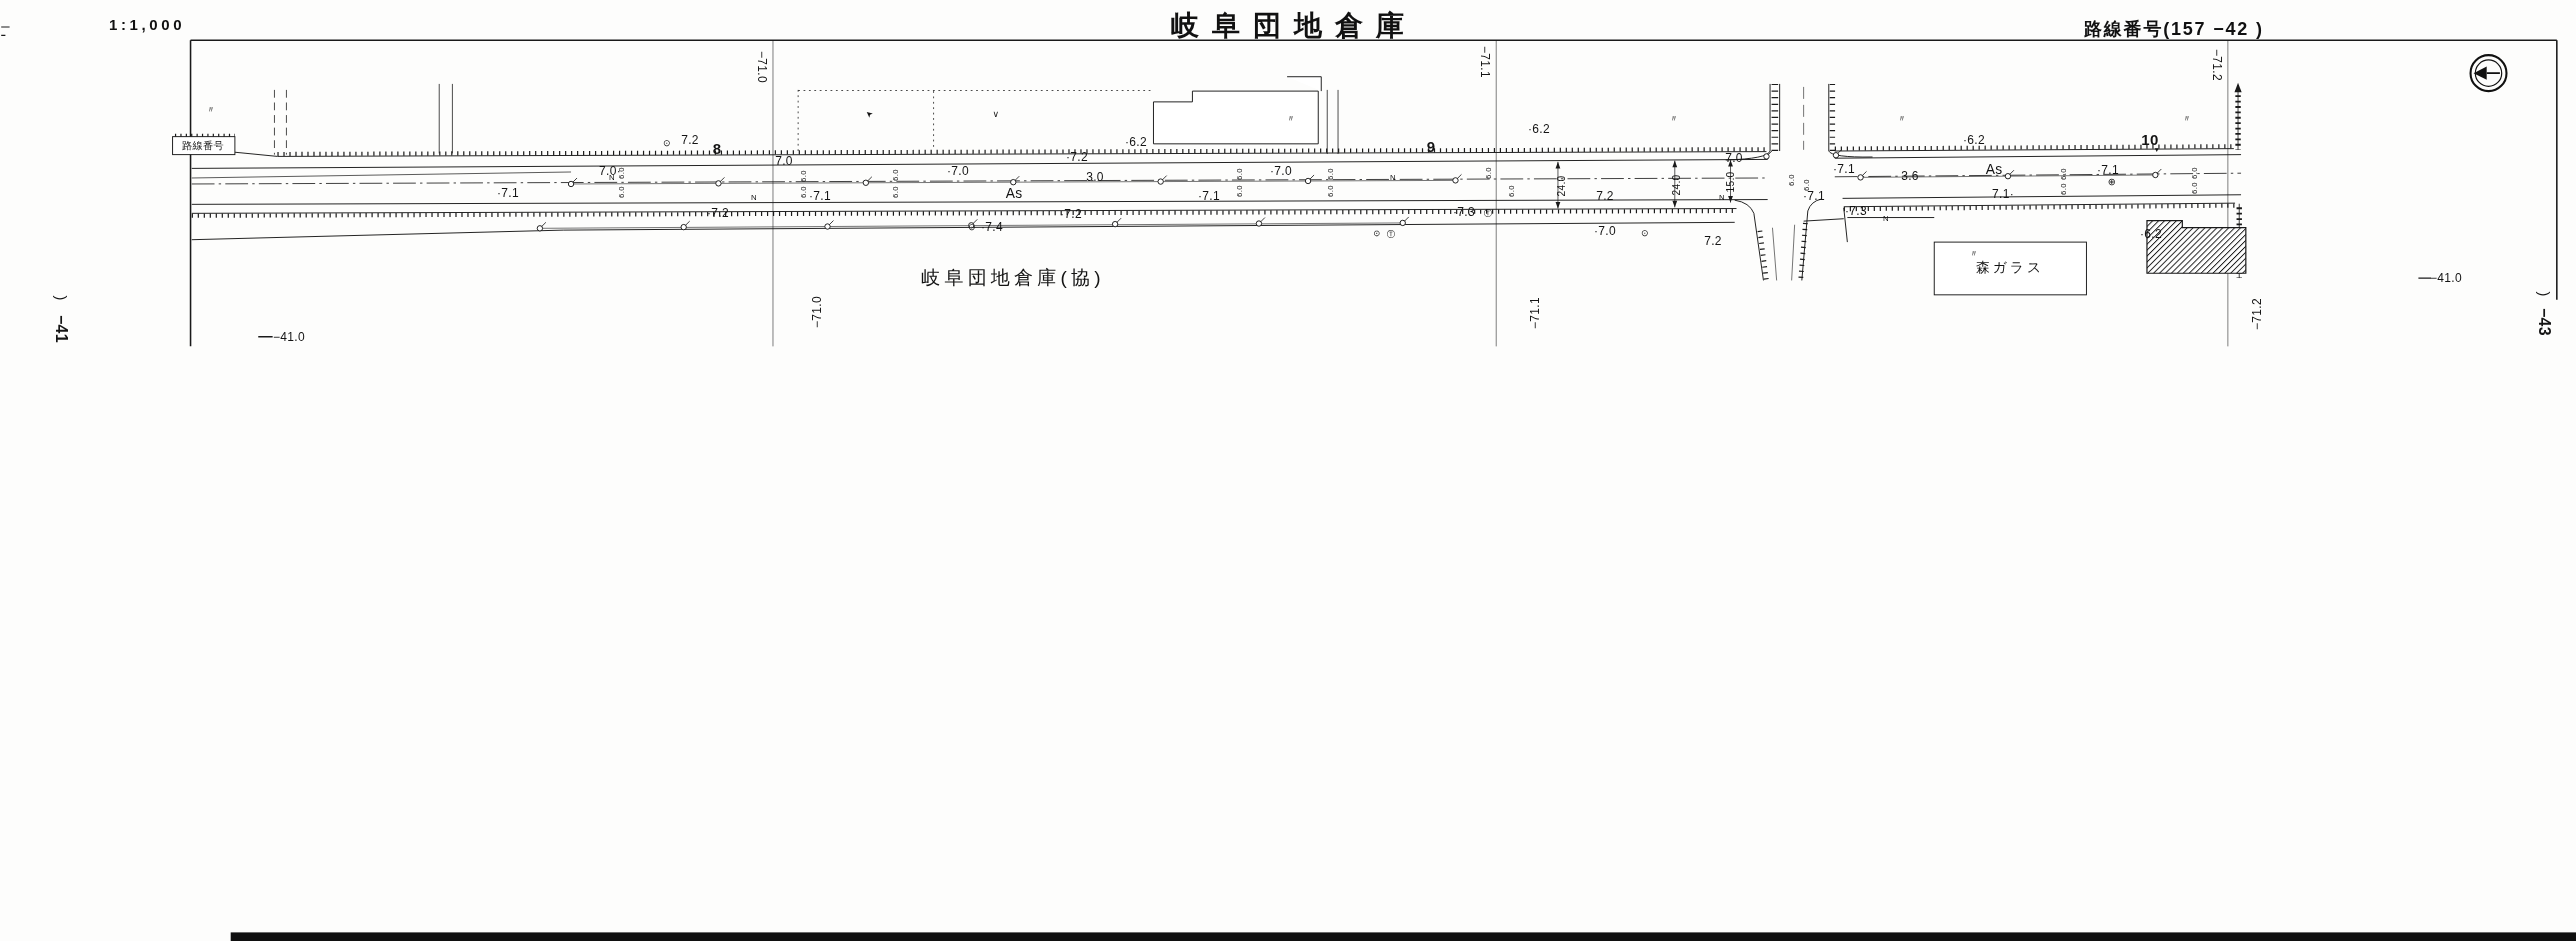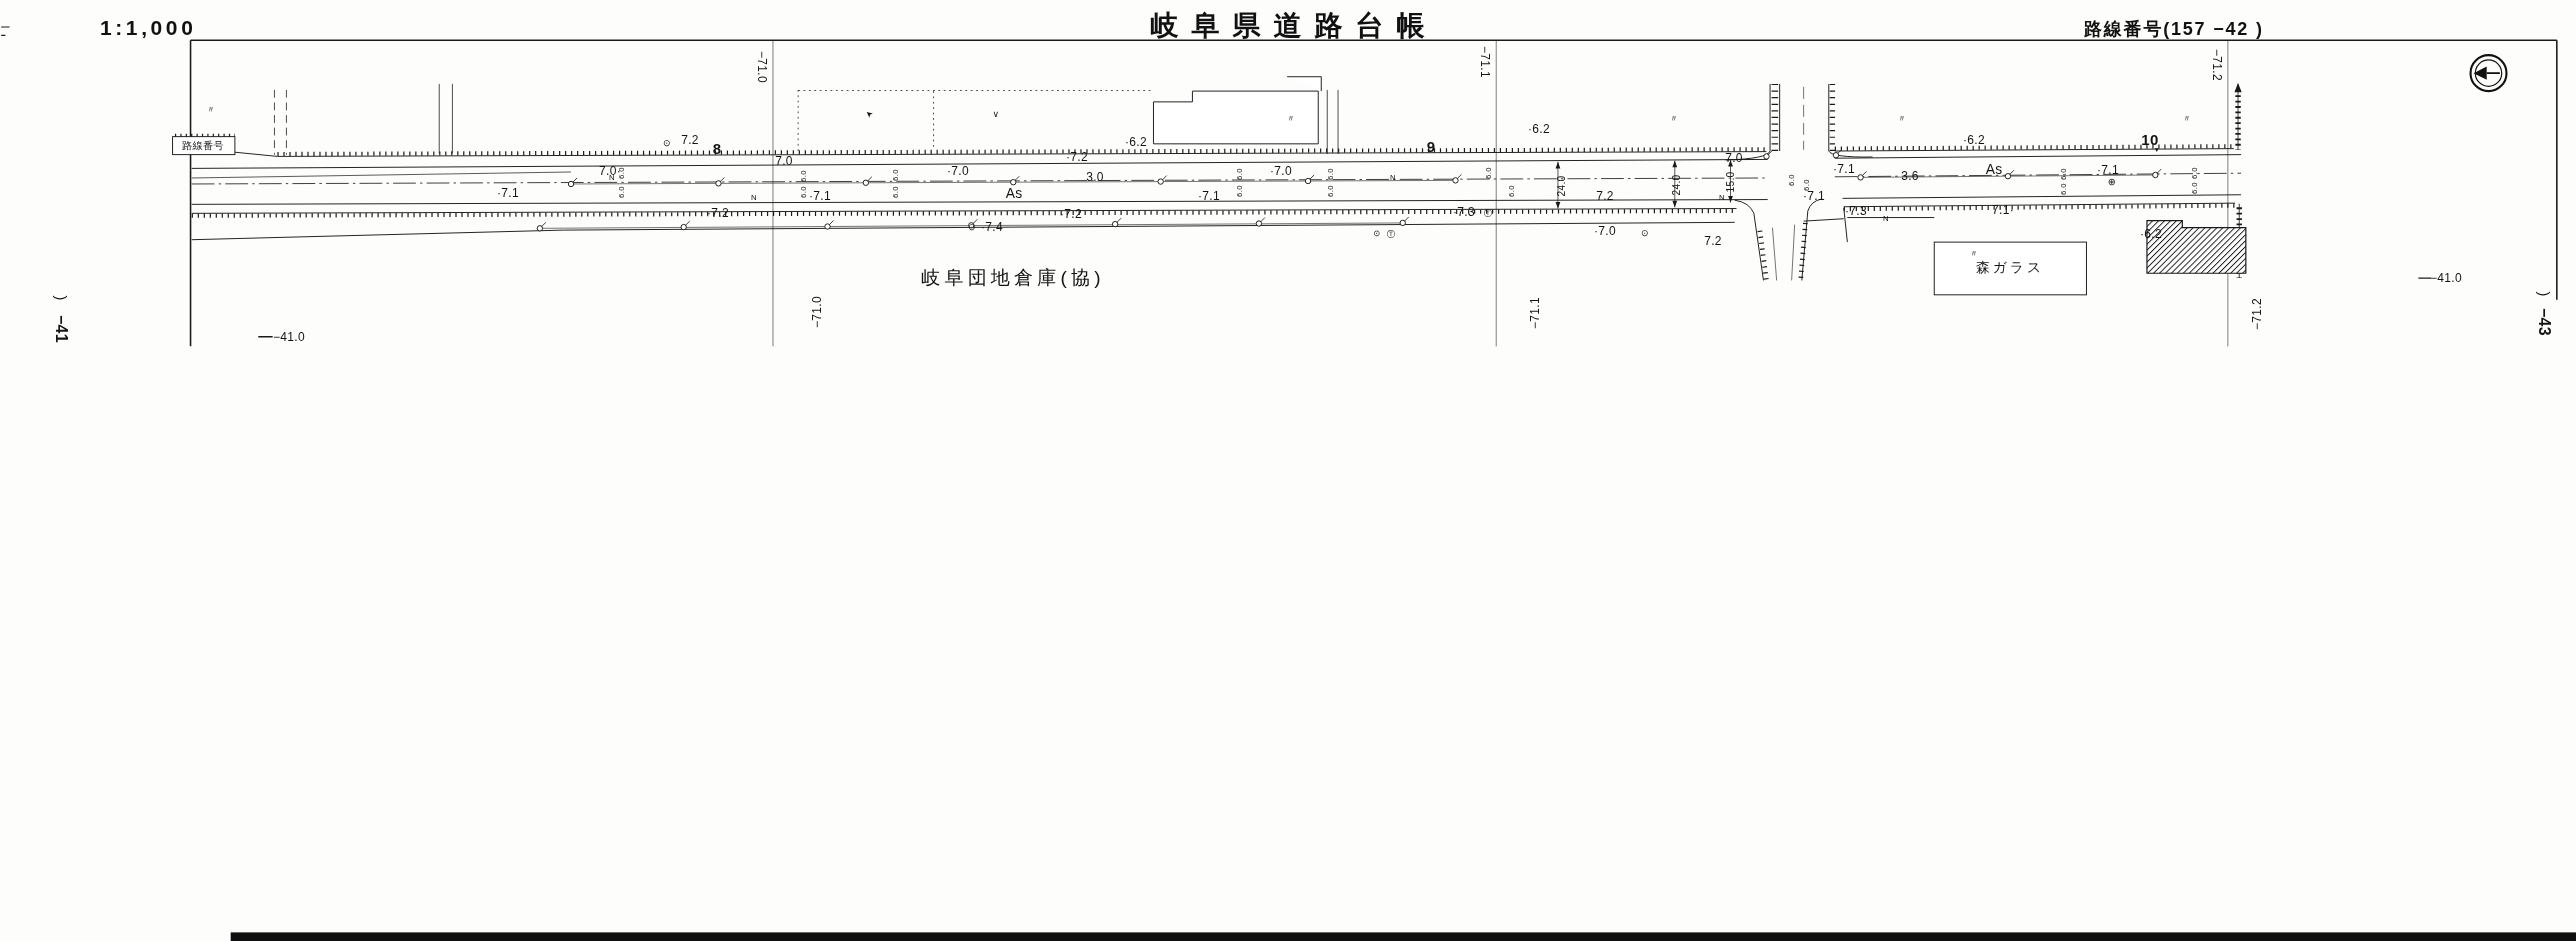--- a/index.html
+++ b/index.html
@@ -2,37 +2,37 @@
 <html style="font-size:9.6px"><head>
 <meta charset="utf-8">
 <style>
   html,body{margin:0;padding:0;}
   body{
     width:2576px;height:942px;position:relative;overflow:hidden;
     background:#fdfdfc;color:#111;
     font-family:"Liberation Sans", sans-serif;
   }
   .sheet{position:absolute;inset:0;}
-  .hdr-scale{position:absolute;left:100px;top:15.6px;font-size:21px;font-weight:600;letter-spacing:3.6px;white-space:nowrap;}
+  .hdr-scale{position:absolute;left:109px;top:15.6px;font-size:15px;font-weight:600;letter-spacing:3.6px;white-space:nowrap;}
   .hdr-title{position:absolute;left:1294px;top:7.2px;transform:translateX(-50%);font-size:28px;font-weight:700;letter-spacing:13px;white-space:nowrap;}
   .hdr-route{position:absolute;left:2084px;top:17px;font-size:18px;font-weight:600;letter-spacing:1.8px;white-space:nowrap;}
   svg.draw{position:absolute;left:0;top:0;}
   .labels{position:absolute;inset:0;pointer-events:none;}
   .lbl{
     position:absolute;font-size:12px;line-height:1;white-space:pre;
     color:#141414;letter-spacing:0.3px;transform:translate(-50%,-50%);
   }
 </style>
 </head>
 <body>
 
 <div class="sheet">
 
   <div class="hdr-scale">1:1,000</div>
-  <div class="hdr-title">岐阜県道路台帳</div>
+  <div class="hdr-title">岐阜団地倉庫</div>
   <div class="hdr-route">路線番号(157 −42 )</div>
 
   <svg class="draw" width="2576" height="942" viewBox="0 0 4299 1572" xmlns="http://www.w3.org/2000/svg">
     <defs>
       <pattern id="bhatch" width="7" height="7" patternUnits="userSpaceOnUse" patternTransform="rotate(45)">
         <rect width="7" height="7" fill="#fff"></rect>
         <line x1="0" y1="0" x2="0" y2="7" stroke="#1a1a1a" stroke-width="3.2"></line>
       </pattern>
       <g id="pole">
         <circle r="4.5" fill="#fff" stroke="#1a1a1a" stroke-width="1.6"></circle>
@@ -190,21 +190,21 @@
       <span class="lbl" style="left: 1910px; top: 176px; transform: translate(-50%, -50%);">3.6</span>
       <span class="lbl" style="left: 1994px; top: 170px; transform: translate(-50%, -50%); font-size: 13.8px;">As</span>
       <span class="lbl" style="left: 2108px; top: 170px; transform: translate(-50%, -50%);">·7.1</span>
       <span class="lbl" style="left: 2112px; top: 182px; transform: translate(-50%, -50%); font-size: 9.6px;">⊕</span>
       <span class="lbl" style="left: 508px; top: 193px; transform: translate(-50%, -50%);">·7.1</span>
       <span class="lbl" style="left: 820px; top: 196px; transform: translate(-50%, -50%);">·7.1</span>
       <span class="lbl" style="left: 1014px; top: 194px; transform: translate(-50%, -50%); font-size: 13.8px;">As</span>
       <span class="lbl" style="left: 1209px; top: 196px; transform: translate(-50%, -50%);">·7.1</span>
       <span class="lbl" style="left: 1605px; top: 196px; transform: translate(-50%, -50%);">7.2</span>
       <span class="lbl" style="left: 1814px; top: 196px; transform: translate(-50%, -50%);">·7.1</span>
-      <span class="lbl" style="left: 2003px; top: 210px; transform: translate(-50%, -50%);">7.1·</span>
+      <span class="lbl" style="left: 2003px; top: 194px; transform: translate(-50%, -50%);">7.1·</span>
       <span class="lbl" style="left: 718px; top: 213px; transform: translate(-50%, -50%);">·7.2</span>
       <span class="lbl" style="left: 1071px; top: 214px; transform: translate(-50%, -50%);">·7.2</span>
       <span class="lbl" style="left: 1464px; top: 212px; transform: translate(-50%, -50%);">·7.3</span>
       <span class="lbl" style="left: 1488px; top: 213px; transform: translate(-50%, -50%); font-size: 8.4px;">Ⓣ</span>
       <span class="lbl" style="left: 1856px; top: 211px; transform: translate(-50%, -50%);">·7.3</span>
       <span class="lbl" style="left: 972px; top: 227px; transform: translate(-50%, -50%); font-size: 9px;">⊙</span>
       <span class="lbl" style="left: 992px; top: 227px; transform: translate(-50%, -50%);">·7.4</span>
       <span class="lbl" style="left: 1377px; top: 233px; transform: translate(-50%, -50%); font-size: 8.4px;">⊙</span>
       <span class="lbl" style="left: 1391px; top: 234px; transform: translate(-50%, -50%); font-size: 8.4px;">Ⓣ</span>
       <span class="lbl" style="left: 1605px; top: 231px; transform: translate(-50%, -50%);">·7.0</span>

